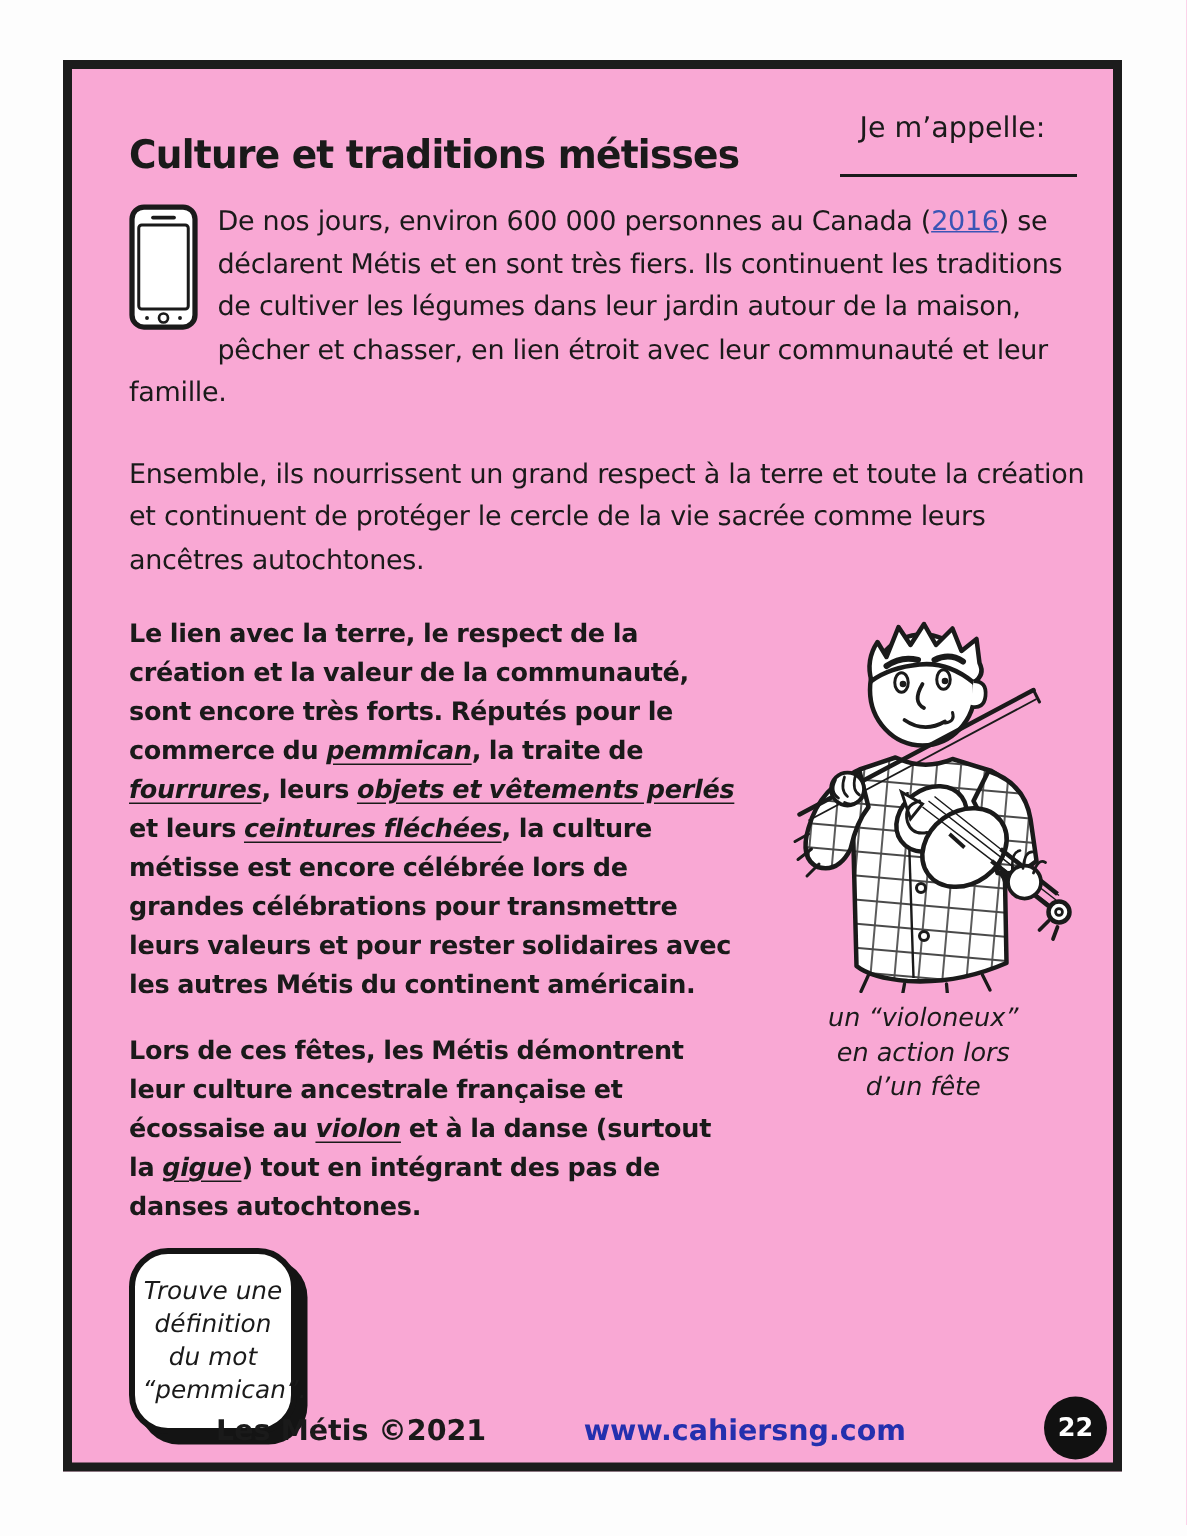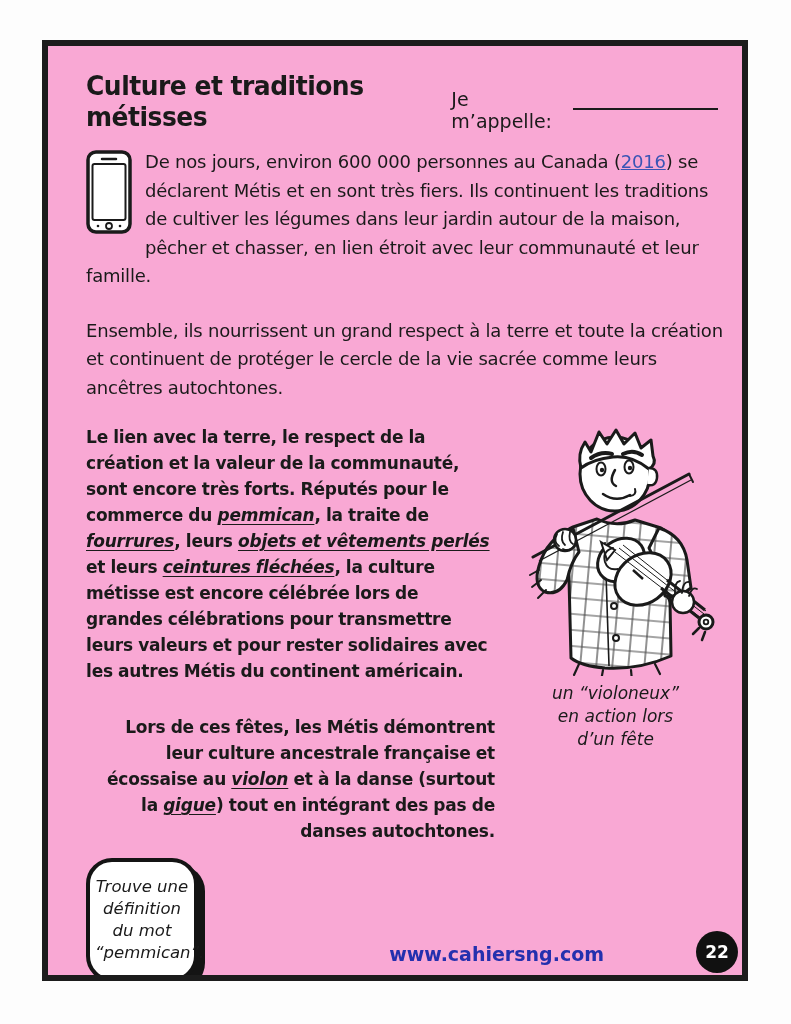--- a/index.html
+++ b/index.html
@@ -10,34 +10,34 @@
     overflow:hidden;
   }
   .sheet{
     position:absolute;left:42px;top:40px;width:706px;height:941px;
     border:6px solid #1c1c1c;box-sizing:border-box;background:#f9a8d4;
     padding:18px 12px 14px 38px;overflow:hidden;
   }
   
   .header{display:flex;justify-content:space-between;align-items:flex-end;margin-top:10px;padding-right:12px;}
   .title{font-size:25px;font-weight:bold;letter-spacing:-0.5px;transform:scaleY(1.05);transform-origin:left bottom;}
-  .name-area{display:flex;align-items:flex-start;font-size:19px;}
+  .name-area{display:flex;align-items:center;font-size:19px;flex-direction:column;}
   .name-line{display:inline-block;width:158px;border-bottom:2.5px solid #1b1b1b;height:20px;margin-left:8px;}
   
   .para{font-size:18px;line-height:28.5px;letter-spacing:-0.2px;}
   .p1{margin-top:16px;}
   .p2{margin-top:26px;}
   .phone{float:left;margin:2px 13px 2px 0;}
   .term{font-style:italic;text-decoration:underline;text-underline-offset:3px;}
   .blue-link{color:var(--link-blue,#3a55b5);text-decoration:underline;cursor:pointer;}
   
   .columns{display:flex;margin-top:22px;}
   .col-left{width:409px;flex:none;font-weight:bold;}
   .col-left .para{font-size:17px;line-height:26px;letter-spacing:-0.2px;word-spacing:-0.5px;}
-  .col-left .p4{margin-top:30px;text-align:right;}
+  .col-left .p4{margin-top:18px;}
   .col-right{flex:1;text-align:center;padding-left:6px;}
   .fig-caption{font-style:italic;font-size:17px;line-height:23px;margin-top:6px;}
   
   .activity{display:flex;margin-top:14px;align-items:flex-start;}
   .bubble{
     width:112px;flex:none;box-sizing:border-box;background:#fff;
     border:4px solid #141414;border-radius:26px;box-shadow:7px 7px 0 0 #141414;
     padding:14px 5px;text-align:center;font-style:italic;font-size:16.5px;line-height:22px;
   }
   .write-area{flex:1;margin-left:28px;margin-right:0;padding-top:2px;}
@@ -155,17 +155,18 @@
           <div>d’un fête</div>
         </div>
     </div>
   </div>
 
   <div class="activity">
     <div class="bubble">Trouve une définition du mot “pemmican”.</div>
   </div>
 
   <div class="footer">
+    <span class="footer-left">Les Métis ©2021</span>
     <span class="footer-url">www.cahiersng.com</span>
   </div>
   <div class="page-circle">22</div>
 
 </div>
 
 </body></html>

